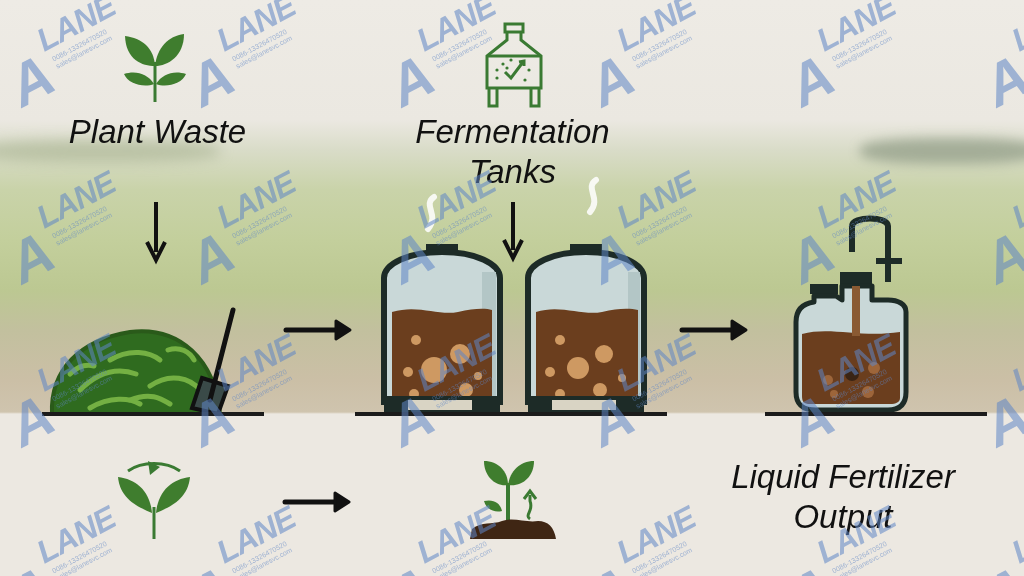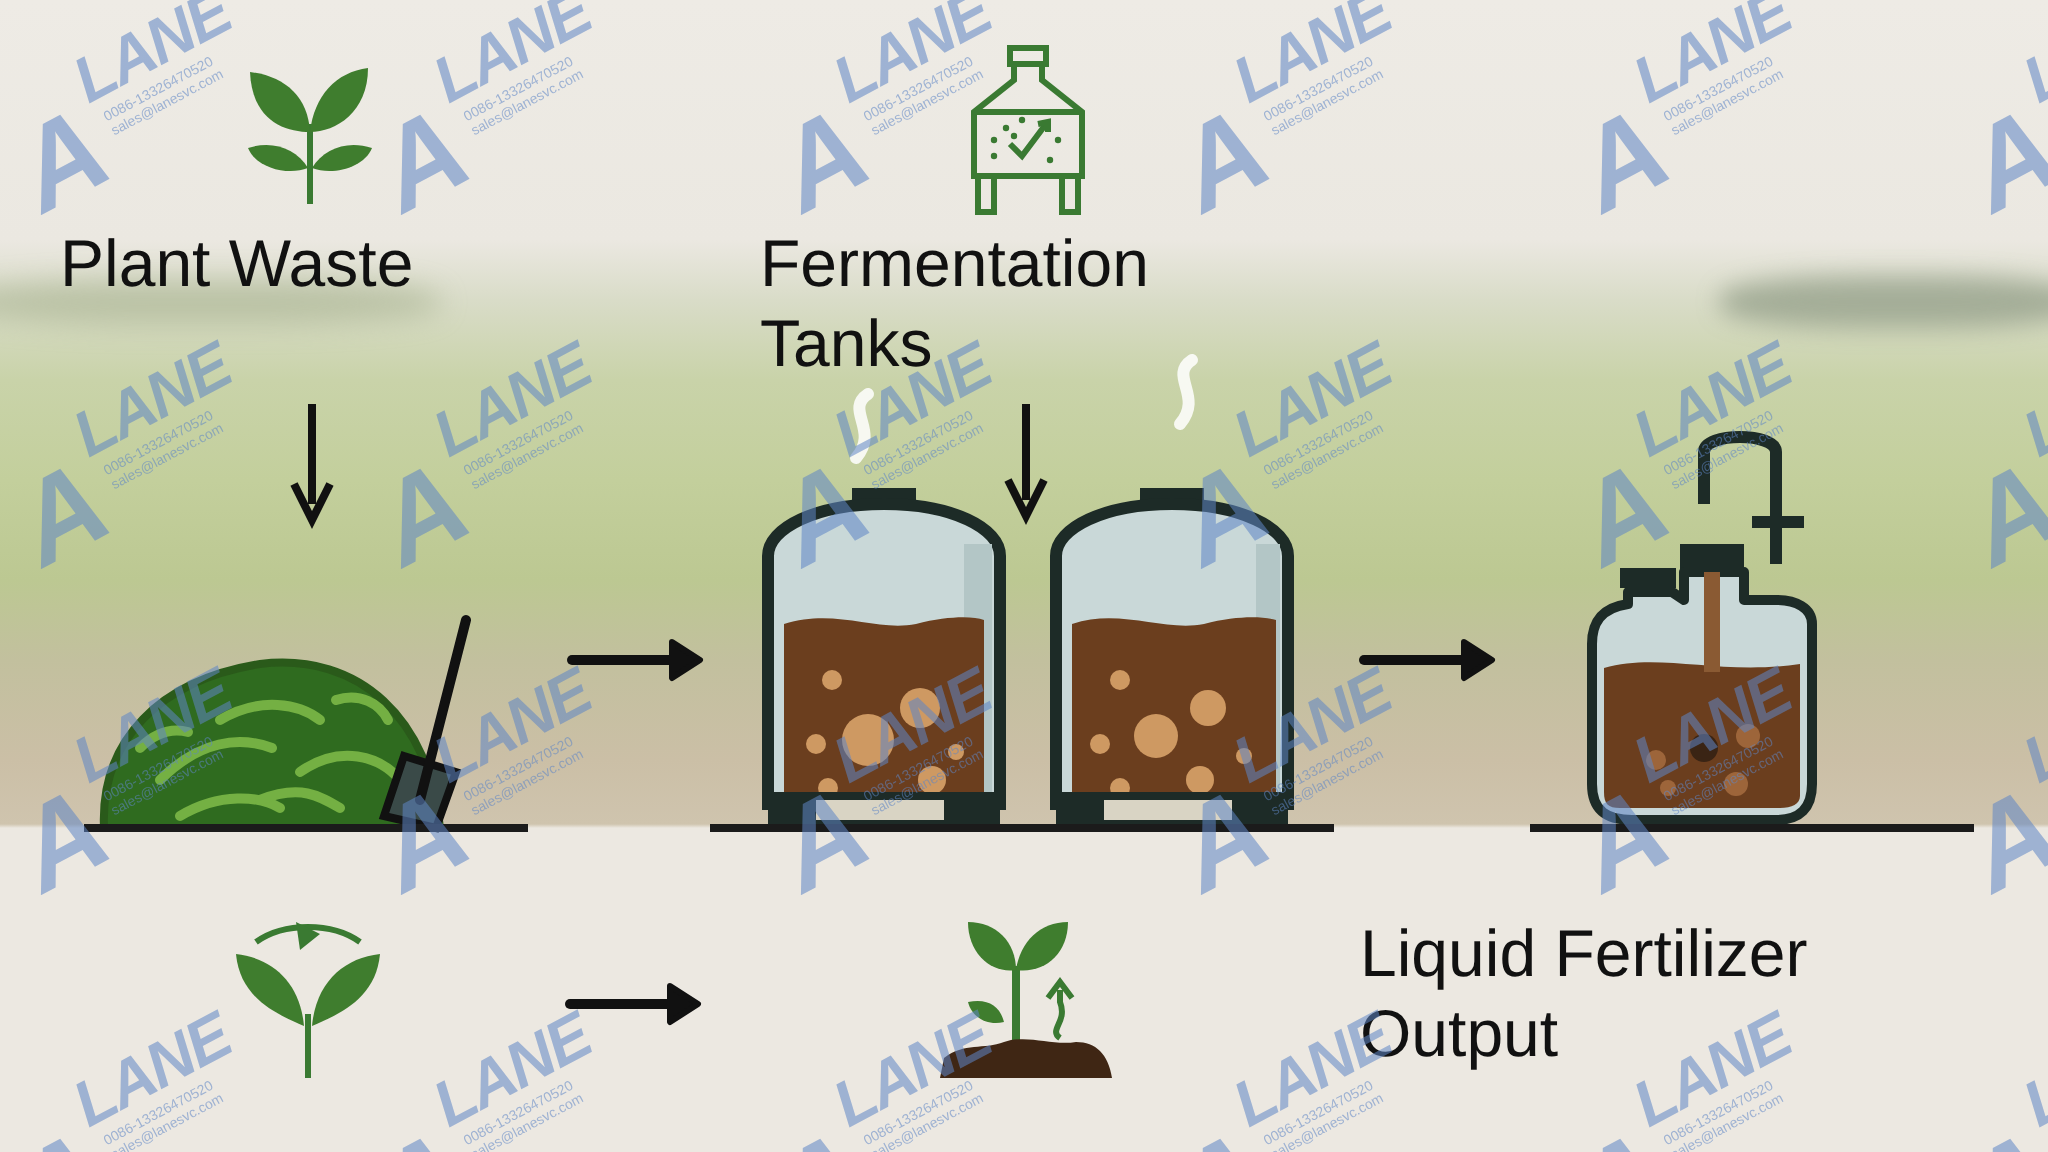--- a/index.html
+++ b/index.html
@@ -3,21 +3,21 @@
 <meta charset="utf-8">
 <style>
   html, body { margin:0; padding:0; }
   body { width:1024px; height:576px; overflow:hidden; position:relative; font-family:"Liberation Sans", sans-serif; background:#ece8e1; }
   .bg { position:absolute; inset:0; background:
       linear-gradient(180deg, #eeebe5 0px, #ebe8e1 120px, #d9dcc8 150px, #c9d3a9 190px, #c3cf9c 240px, #bcc892 290px, #c2c09e 330px, #cbbfa6 380px, #cfc4ae 412px, #ece8e1 414px, #ece8e1 576px); }
   .hill { position:absolute; left:860px; top:138px; width:180px; height:26px; background:#8e9a84; filter:blur(6px); opacity:.7; border-radius:40%; }
   .hill2 { position:absolute; left:-20px; top:140px; width:240px; height:22px; background:#a6b18e; filter:blur(7px); opacity:.6; border-radius:40%; }
   .lower { position:absolute; left:0; top:414px; width:1024px; height:162px; background:#ece8e1; }
   .ground { position:absolute; height:4px; background:#1b1b1b; }
-  .label { position:absolute; color:#111; font-size:33px; line-height:40px; white-space:nowrap; }
+  .label { position:absolute; color:#111; font-size:33px; line-height:40px; text-align:center; white-space:nowrap;font-style:italic; }
   .wm { position:absolute; color:#5f86c6; opacity:.55; transform:rotate(-28deg); transform-origin:left top; pointer-events:none; }
   .wm .a { font-size:58px; font-weight:bold; font-style:italic; position:absolute; left:0; top:14px; }
   .wm .t { font-size:32px; font-weight:bold; font-style:italic; position:absolute; left:46px; top:0; letter-spacing:-1px; }
   .wm .s { font-size:7px; position:absolute; left:50px; top:36px; line-height:8px; white-space:nowrap; }
   svg { position:absolute; overflow:visible; }
 </style>
 </head>
 <body>
 
 <div class="bg"></div>
@@ -178,21 +178,21 @@
 <svg style="left:468px;top:455px;width:90px;height:84px;" viewBox="0 0 90 84">
   <path d="M40 72 L40 28" stroke="#3a7a32" stroke-width="4"></path>
   <path d="M40 30 C28 32 16 22 16 6 C30 6 40 16 40 30 Z" fill="#3f7d2e"></path>
   <path d="M40 30 C42 16 52 6 66 6 C66 22 54 32 40 30 Z" fill="#3f7d2e"></path>
   <path d="M34 56 C26 58 18 54 16 46 C26 44 32 48 34 56 Z" fill="#3f7d2e"></path>
   <path d="M62 64 C56 60 66 56 62 46 L62 40" stroke="#3a7a32" stroke-width="3" fill="none"></path>
   <path d="M56 44 L62 36 L68 44" stroke="#3a7a32" stroke-width="3" fill="none"></path>
   <path d="M2 84 L4 74 C14 66 24 70 34 66 C46 62 58 68 70 66 C80 66 86 72 88 84 Z" fill="#3f2614"></path>
 </svg>
 
-<div class="label" style="left:680px;top:457px;width:290px;">
+<div class="label" style="left:698px;top:457px;width:290px;">
   <div>Liquid Fertilizer</div>
   <div>Output</div>
 </div>
 
 <div>
   <div class="wm" style="left:-10px;top:48px;">
       <span class="a">A</span>
       <span class="t">LANE</span>
       <span class="s"><span>0086-13326470520</span><br><span>sales@lanesvc.com</span></span>
     </div>

